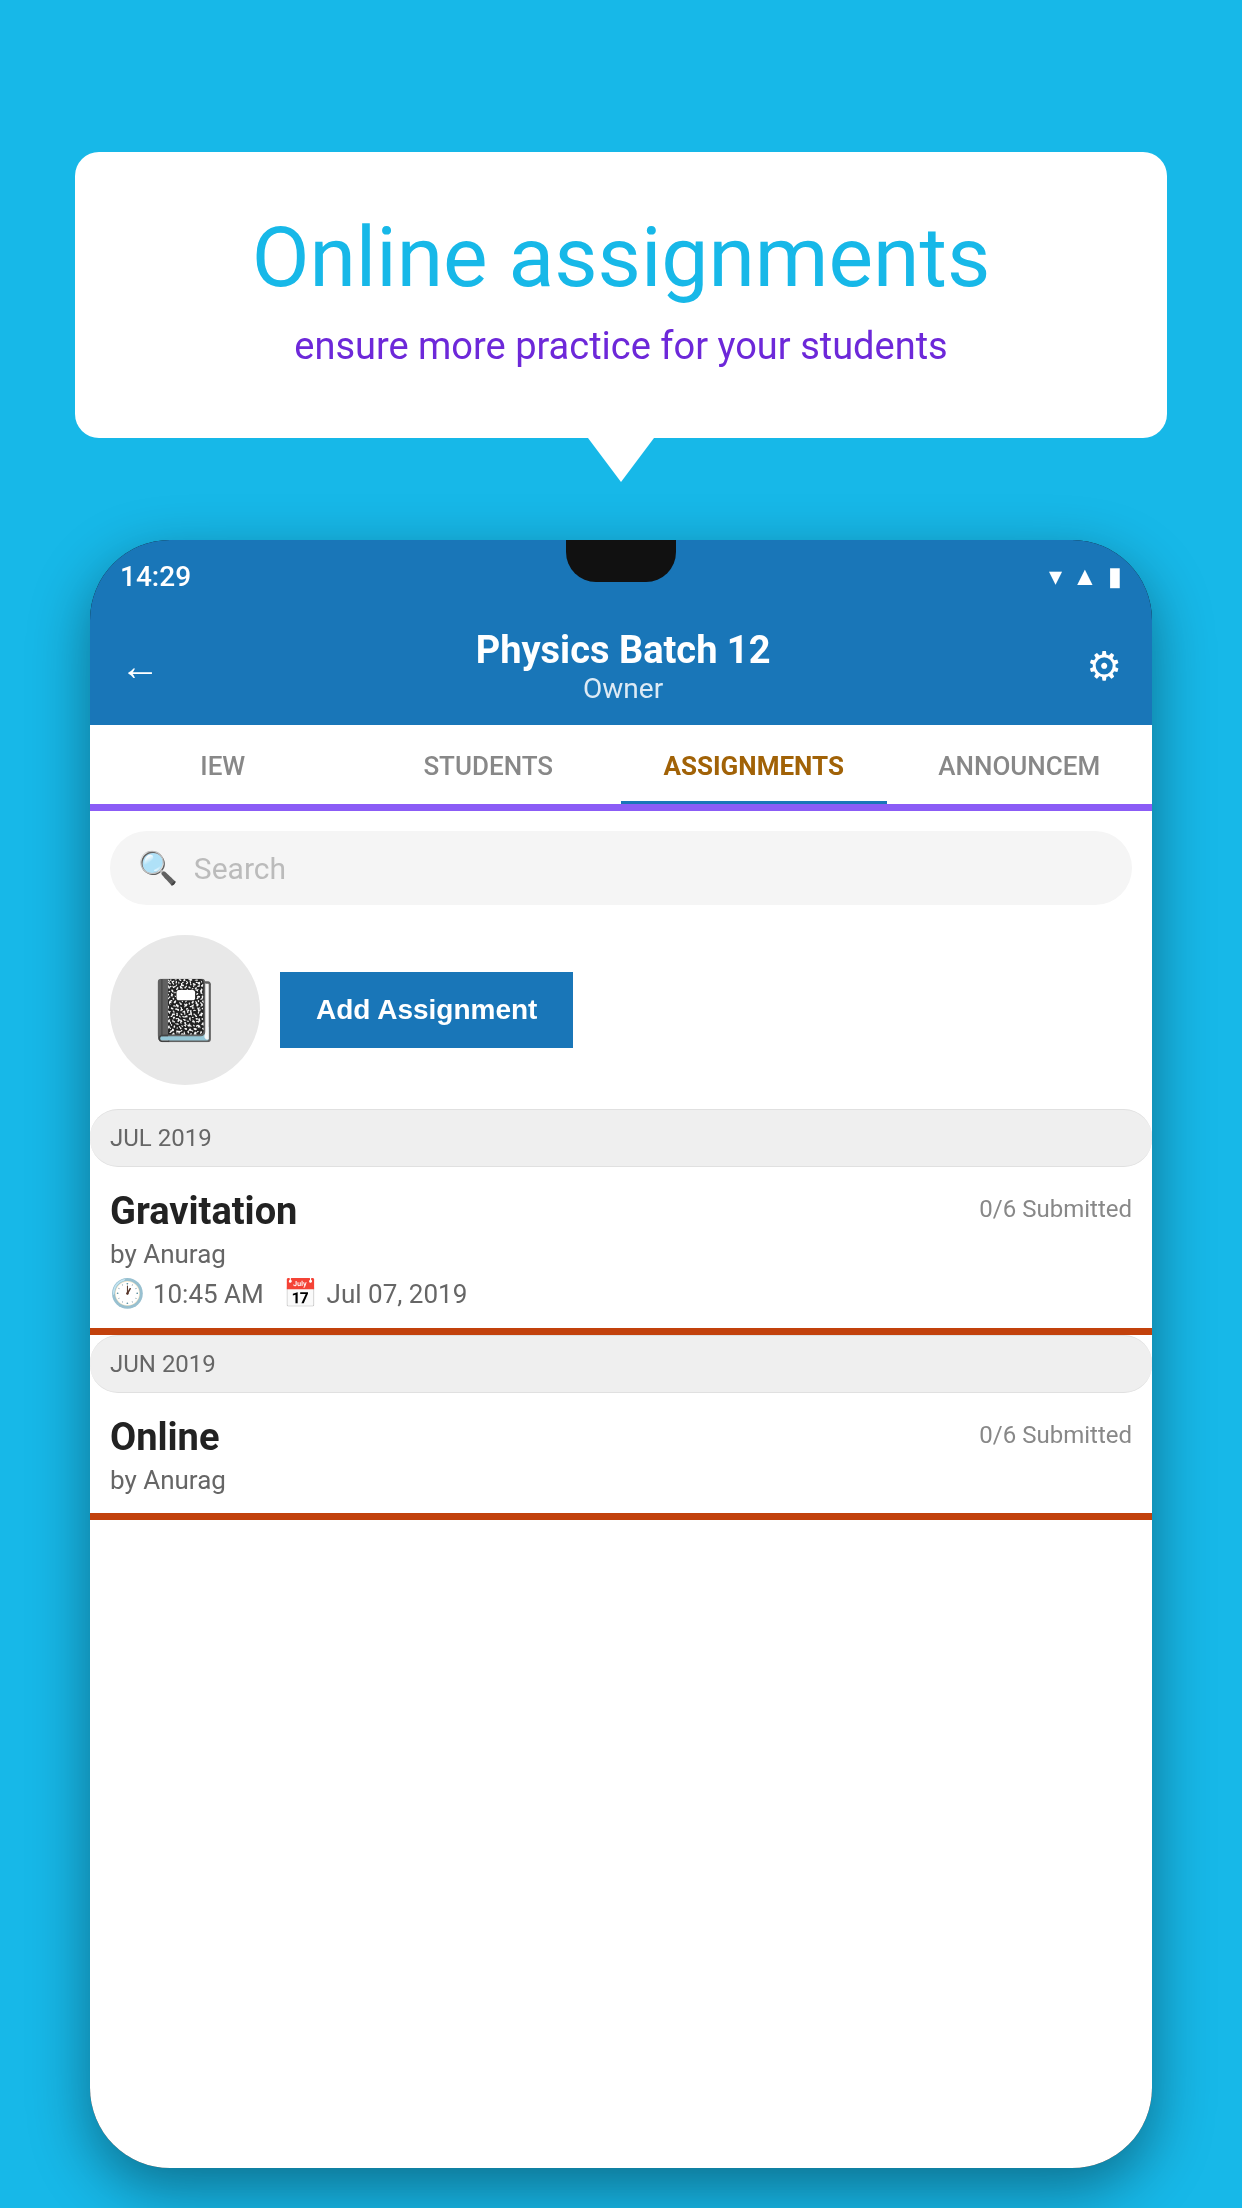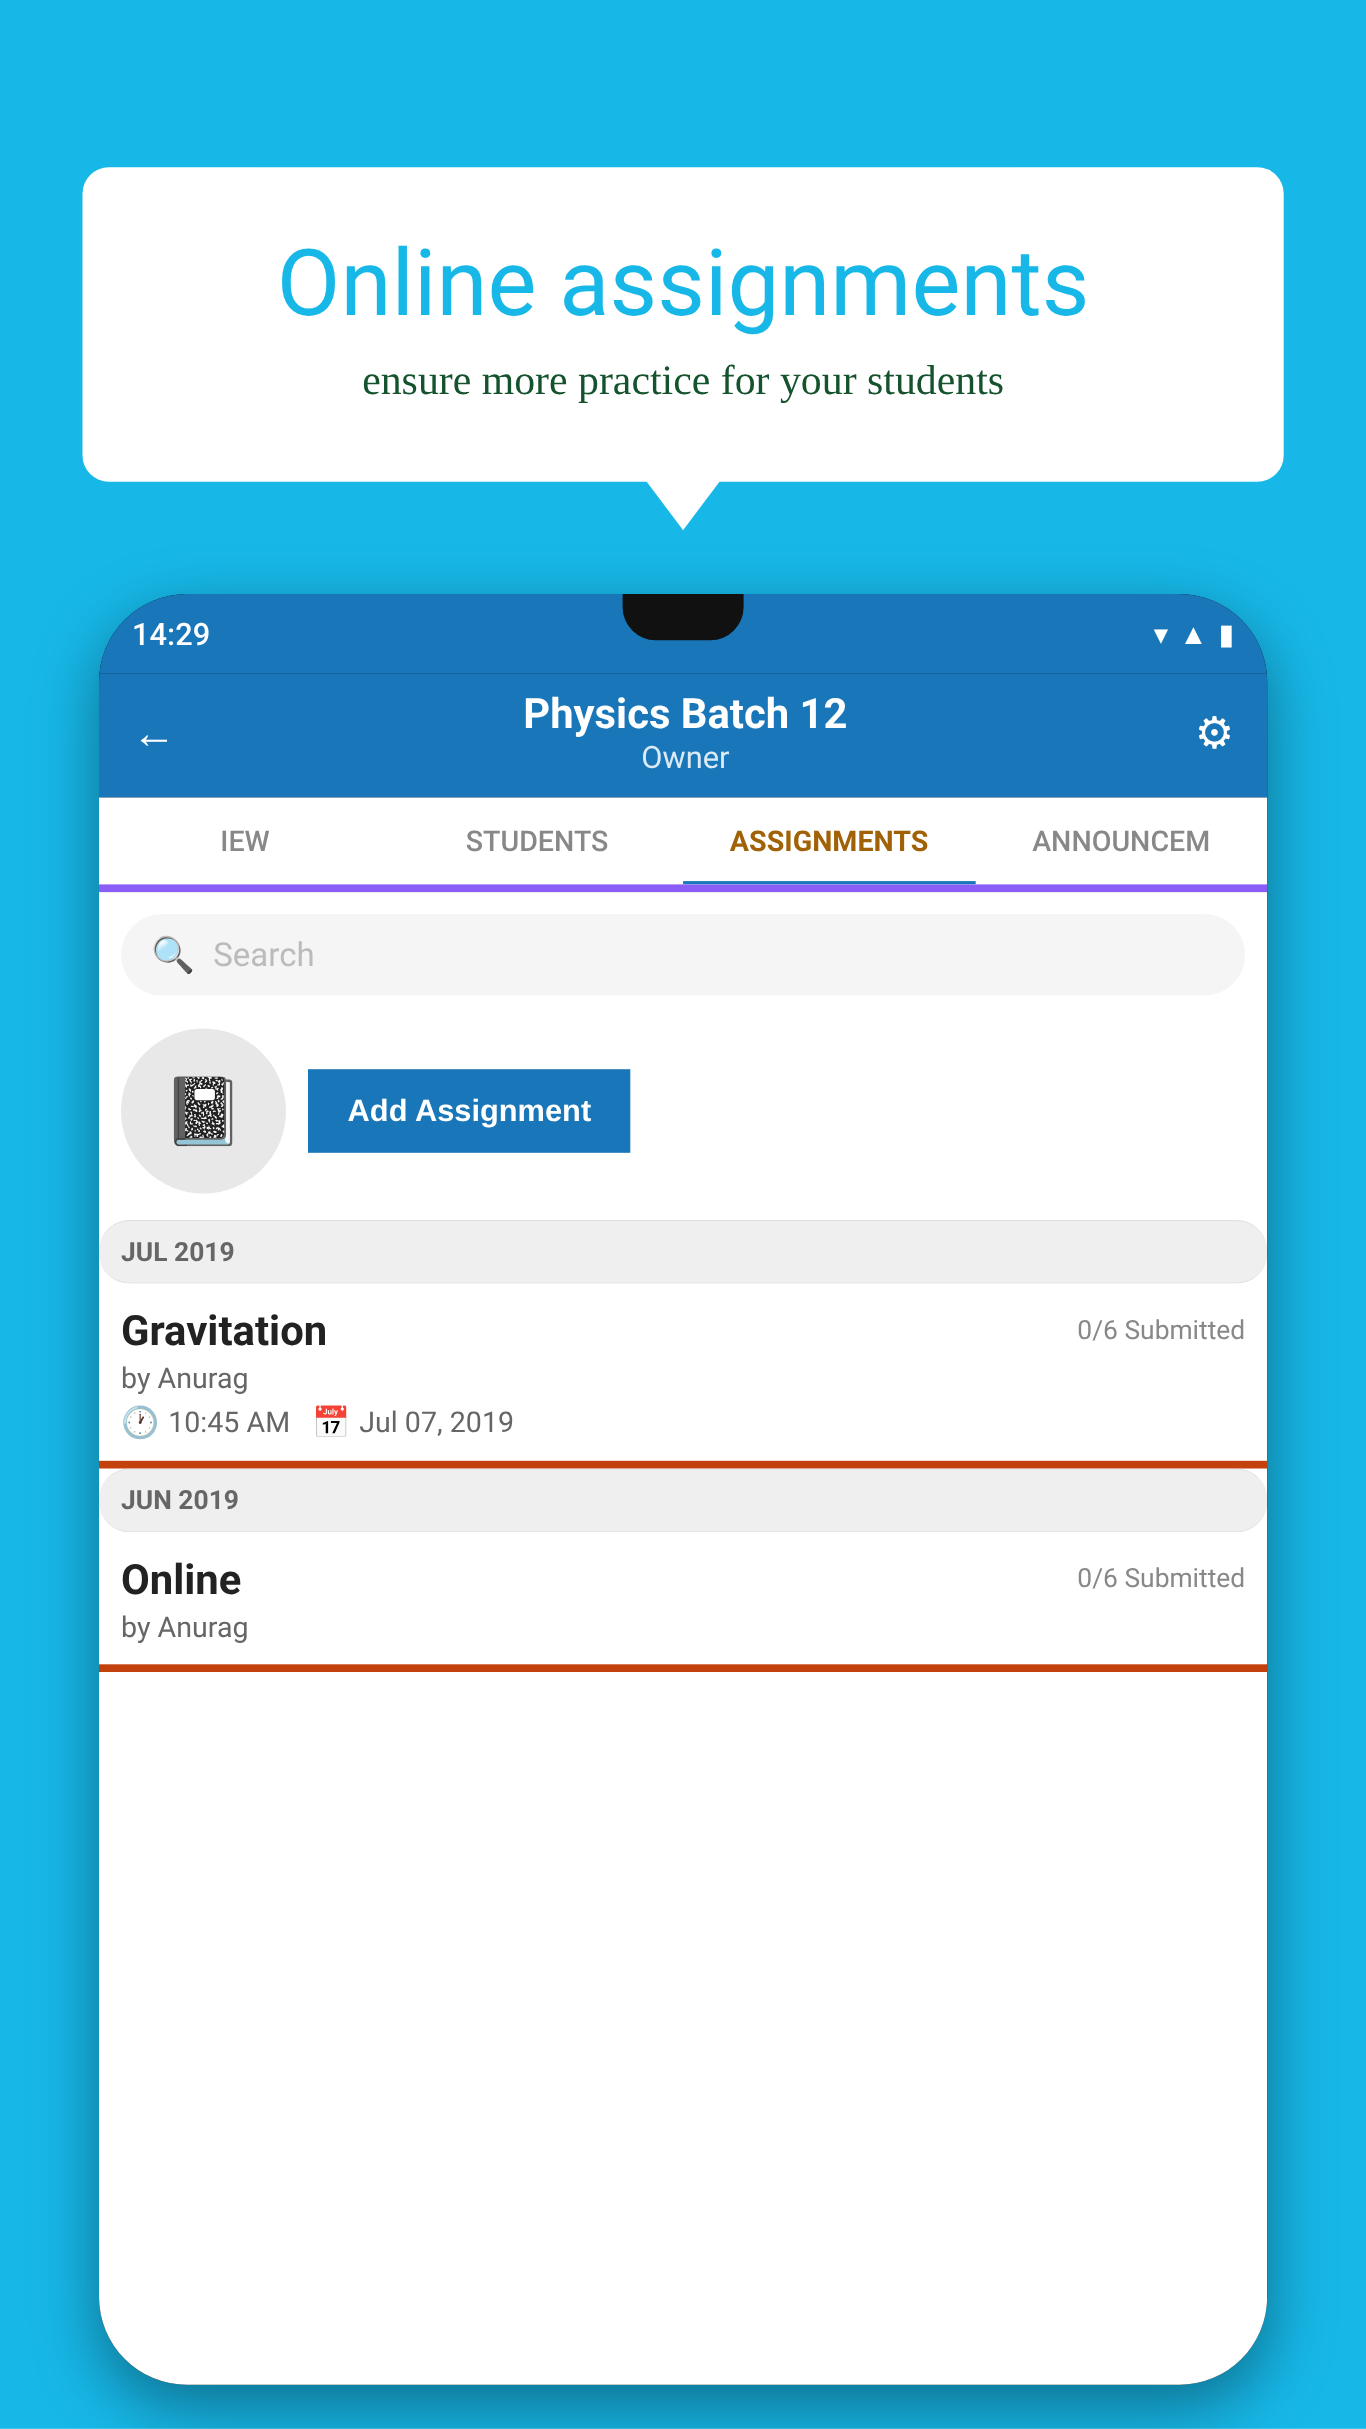--- a/index.html
+++ b/index.html
@@ -37,23 +37,22 @@
     }
     .bubble-title {
       font-size: 84px;
       font-weight: 400;
       color: #17b8e8;
       line-height: 1.1;
       margin-bottom: 20px;
     }
     .bubble-subtitle {
       font-size: 38px;
-      color: #14532d;
+      color: #6d28d9;
       font-weight: 400;
-      font-family: Liberation Serif, serif;
     }
 
     
     .phone {
       position: absolute;
       top: 540px;
       left: 90px;
       right: 90px;
       bottom: 40px;
       background: #111;
@@ -212,21 +211,21 @@
       font-size: 28px;
       font-weight: 600;
       cursor: pointer;
     }
 
     
     .section-divider {
       background: #efefef;
       padding: 14px 20px;
       font-size: 24px;
-      font-weight: 700;
+      font-weight: 400;
       color: #666;
       border-top: 1px solid #e0e0e0;
       border-bottom: 1px solid #e0e0e0;
       border-radius: 28px;
     }
 
     
     .assignment-item {
       padding: 22px 20px 18px;
       border-bottom: 7px solid #c2410c;

